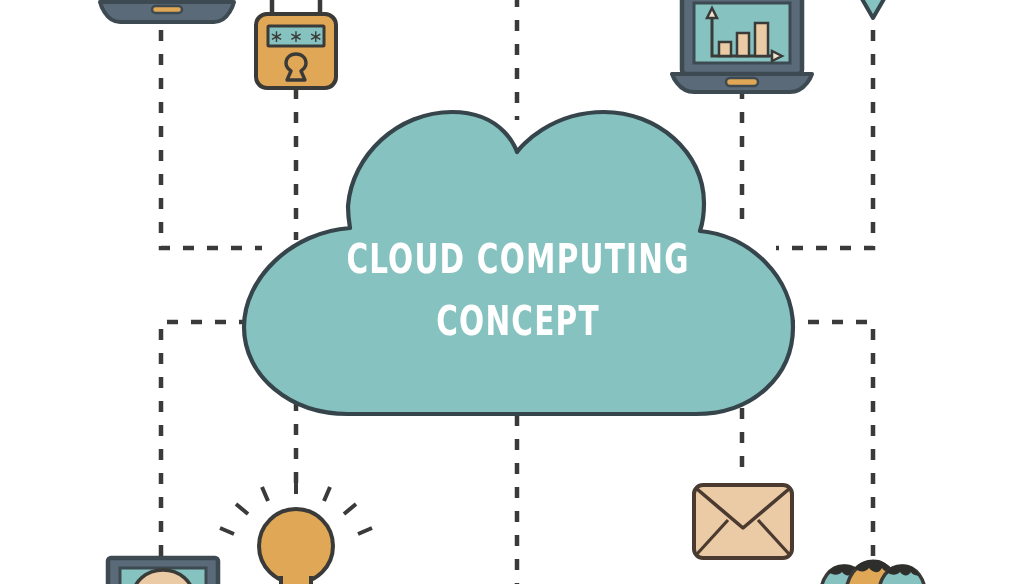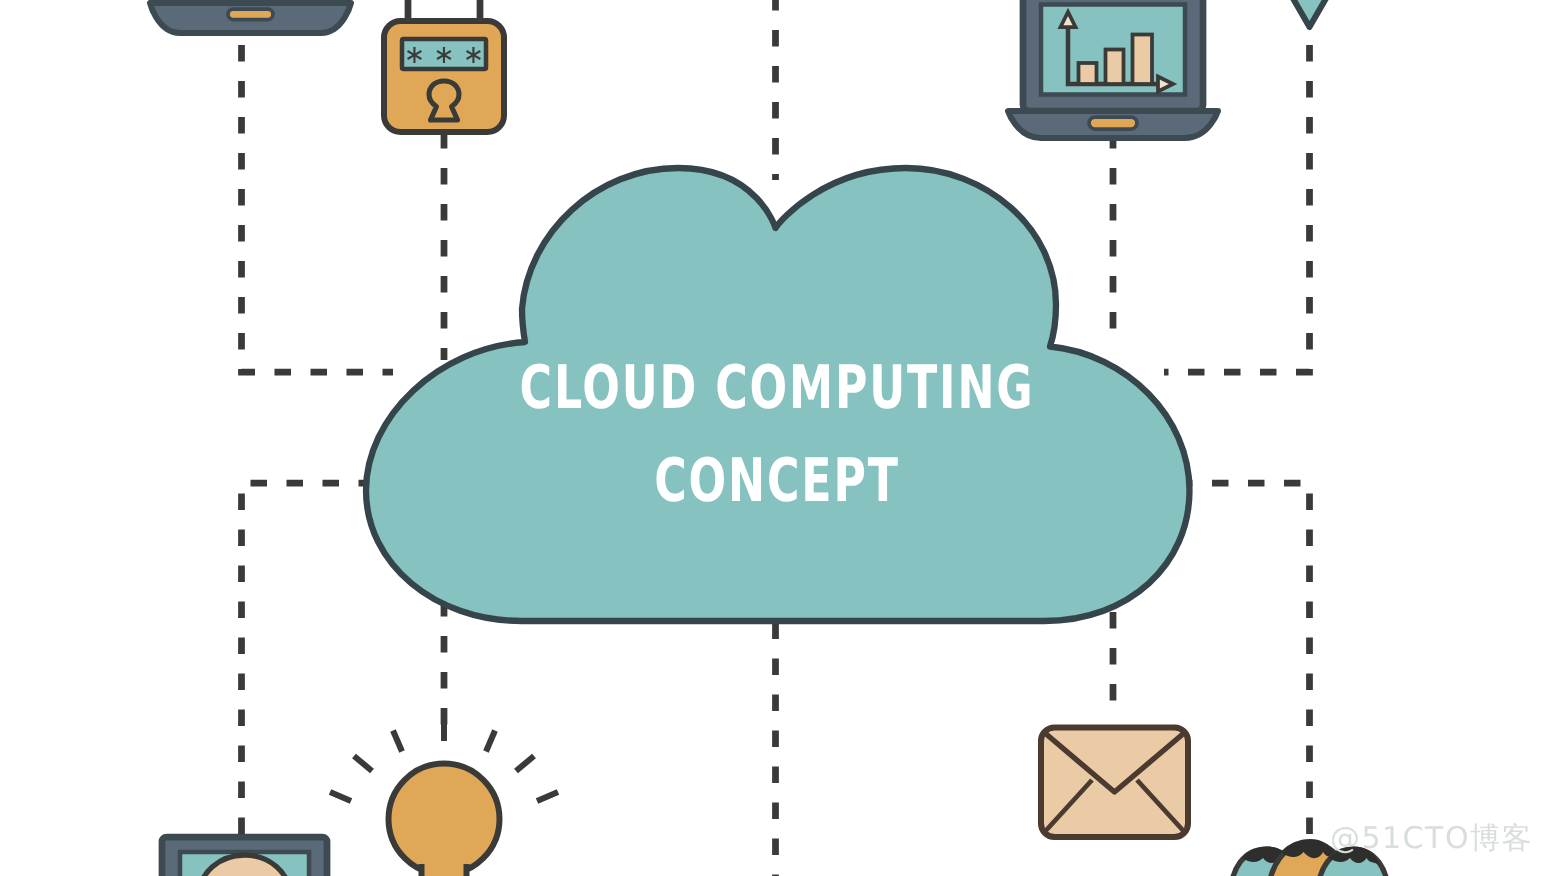--- a/index.html
+++ b/index.html
@@ -138,15 +138,14 @@
       <path d="M886,572 C891,566 900,563 908,565 C914,567 918,572 920,577 C916,574 913,576 911,572 C908,577 903,576 900,572 C896,576 891,575 886,572 Z" fill="#2e2e2c"></path>
     </g>
 
   </svg>
 
   <div class="cloud-text">
     <div>Cloud Computing</div>
     <div>Concept</div>
   </div>
 
-  <div class="wm">@51CTO博客</div>
 
 </div>
 
 </body></html>

